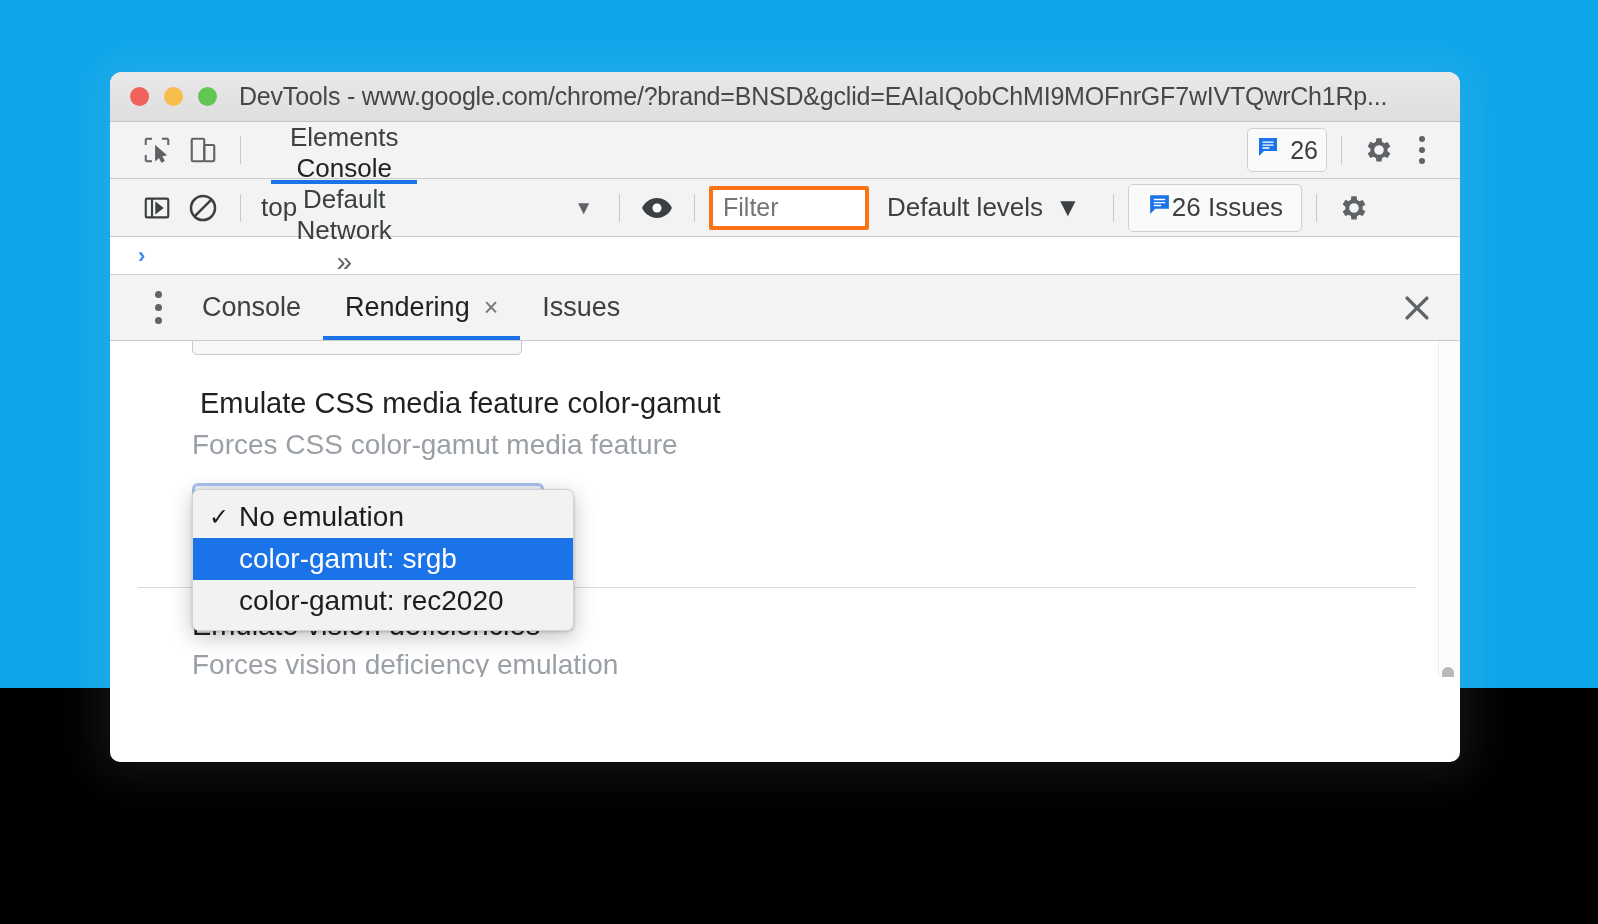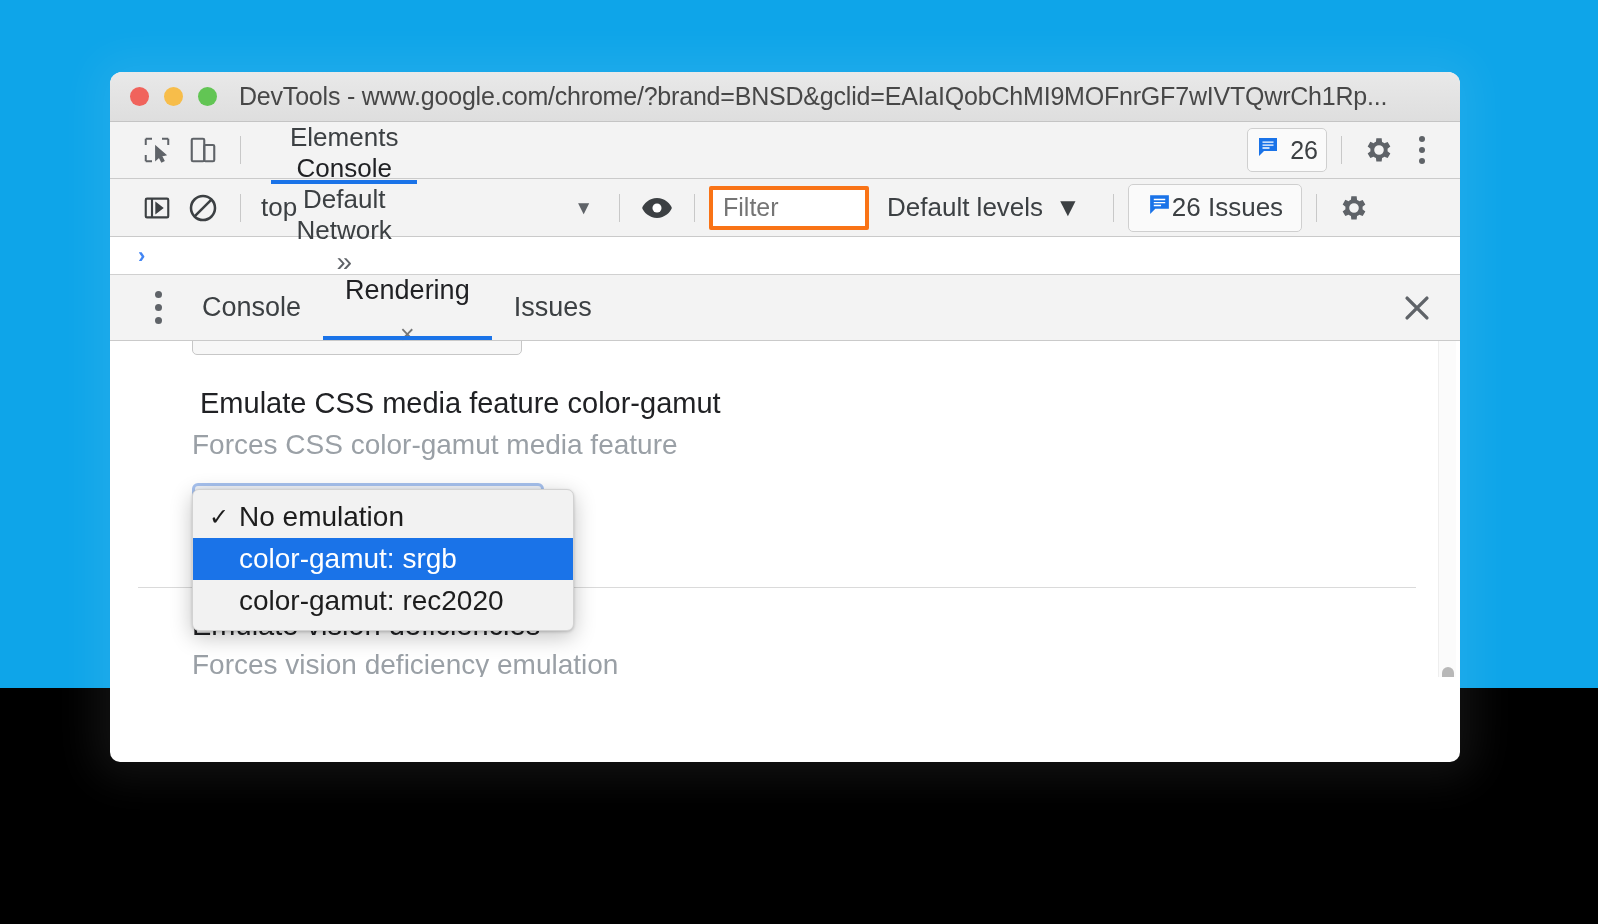--- a/index.html
+++ b/index.html
@@ -188,21 +188,21 @@
 
   .drawer-tab {
     position: relative;
     height: 100%;
     display: flex; align-items: center; gap: 14px;
     padding: 0 22px;
     font-size: 27px;
     color: #3c4043;
     white-space: nowrap;
   }
-  .drawer-tab.active { color: #202124; flex-direction: column; }
+  .drawer-tab.active { color: #202124; }
   .drawer-tab.active::after {
     content: "";
     position: absolute;
     left: 0; right: 0; bottom: 0;
     height: 4px;
     background: #1a73e8;
   }
   .tab-close { font-size: 25px; color: #767676; }
 
   .drawer-close {

